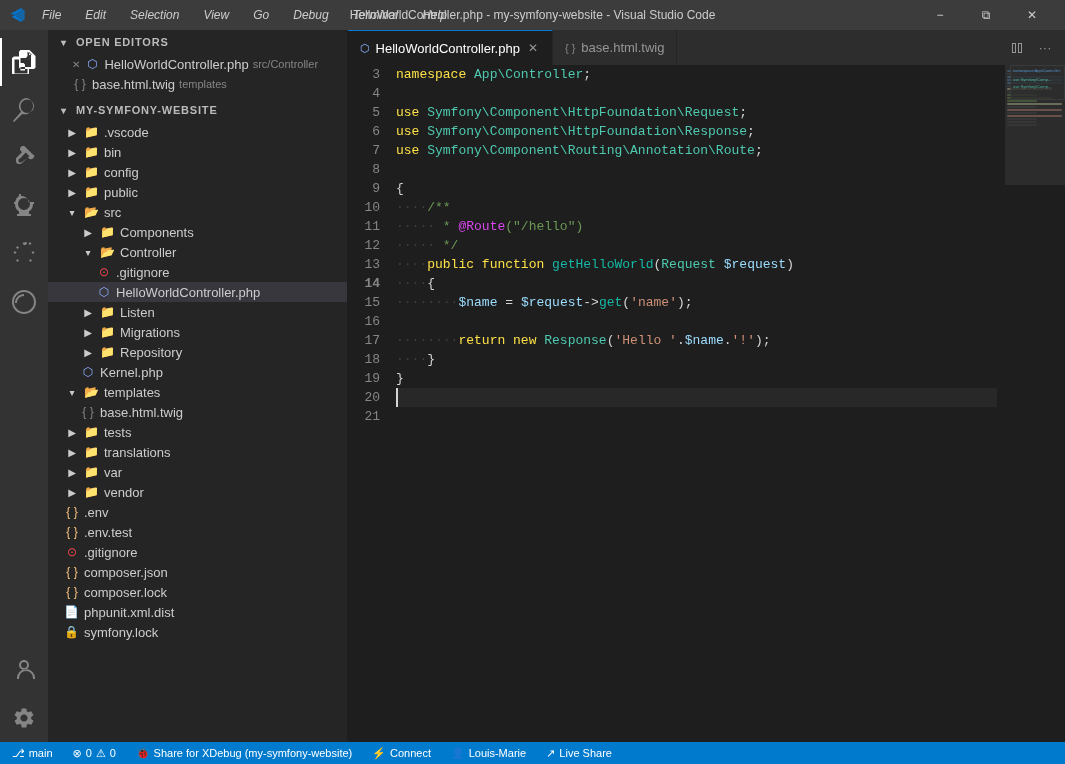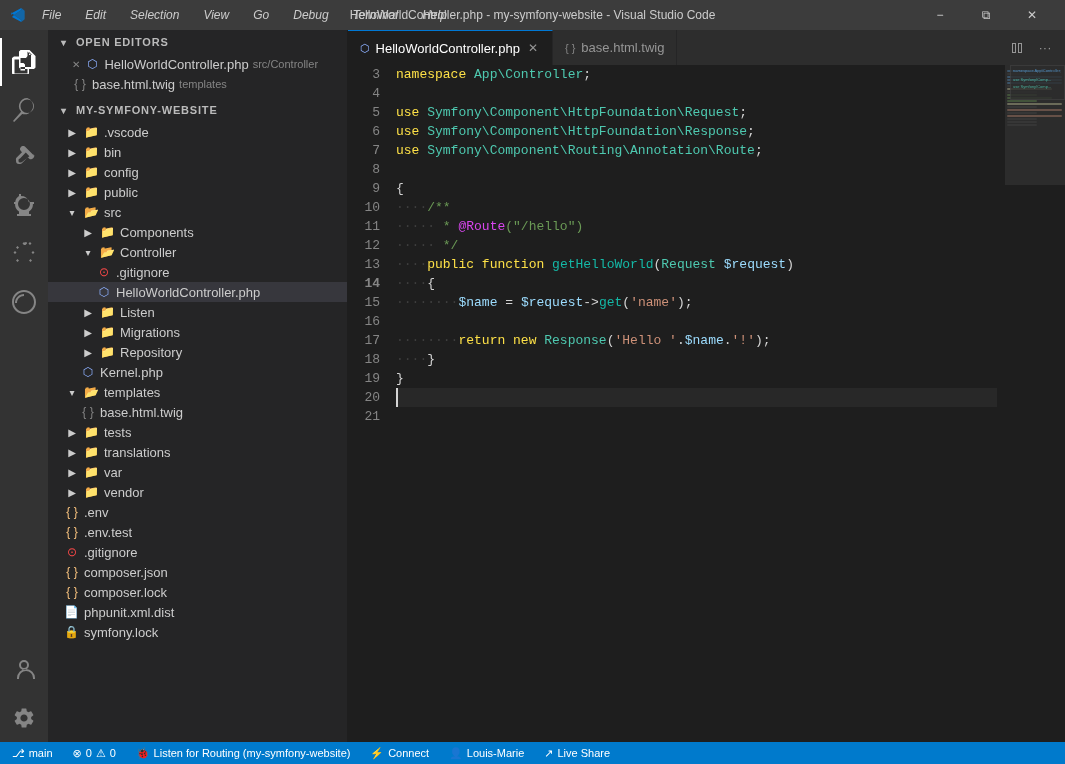--- a/index.html
+++ b/index.html
@@ -782,21 +782,21 @@
       <span>main</span>
     </div>
     <div class="status-item">
       <span>⊗</span>
       <span>0</span>
       <span>⚠</span>
       <span>0</span>
     </div>
     <div class="status-item">
       <span>🐞</span>
-      <span>Listen for Routing (my-symfony-website)</span>
+      <span>Share for XDebug (my-symfony-website)</span>
     </div>
     <div class="status-item">
       <span>⚡</span>
       <span>Connect</span>
     </div>
     <div class="status-item">
       <span>👤</span>
       <span>Louis-Marie</span>
     </div>
     <div class="status-item">

